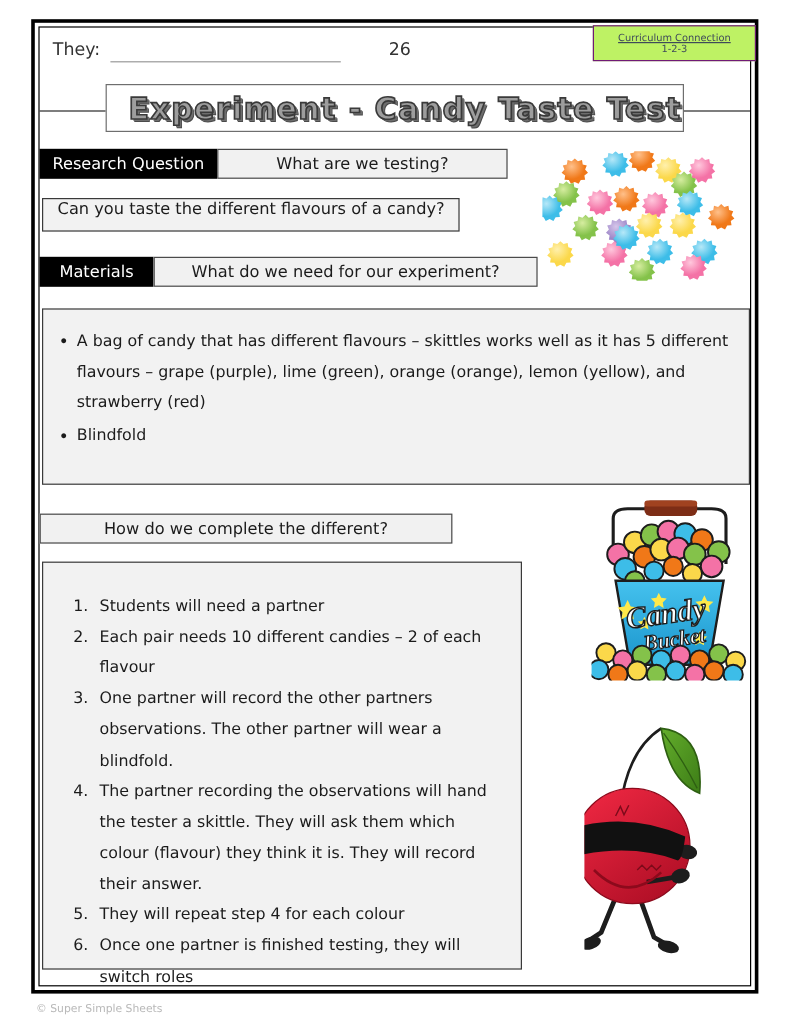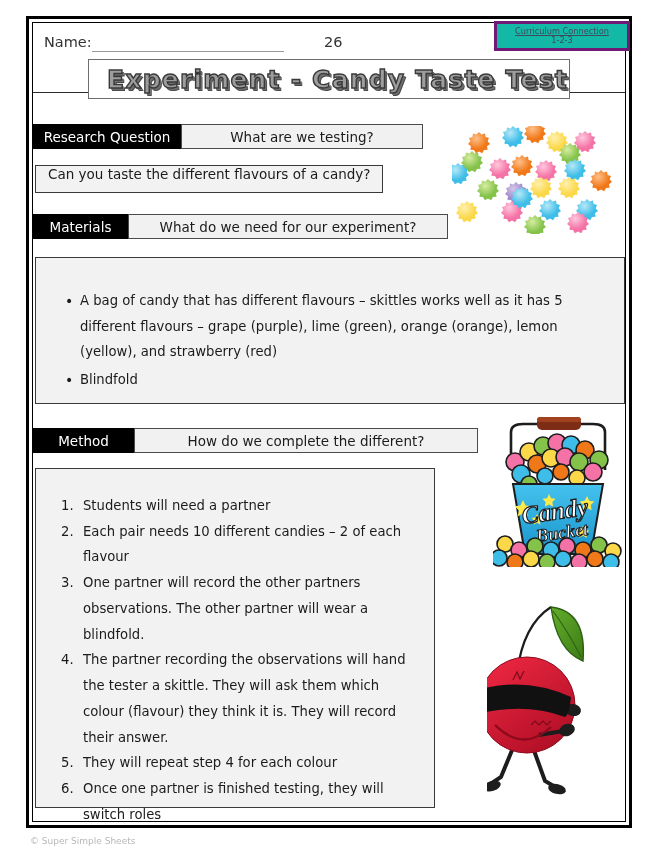--- a/index.html
+++ b/index.html
@@ -13,30 +13,30 @@
               border:1.5px solid #000;box-sizing:border-box;background:#fff;}
 
   
   .name-row{position:absolute;left:44px;top:34px;width:560px;height:22px;}
   .name-label{position:absolute;left:0;top:0;font-size:14.5px;color:#333;}
   .name-line{position:absolute;left:48px;top:17px;width:192px;height:0;
              border-bottom:1.6px solid #9a9a9a;}
   .page-num{position:absolute;left:280px;top:0;font-size:14.5px;color:#333;}
 
   .cc-box{position:absolute;left:494px;top:21px;width:136px;height:30px;
-          background:#14b8a6;border:3px solid #701a75;box-sizing:border-box;
+          background:#bef264;border:1px solid #701a75;box-sizing:border-box;
           display:flex;flex-direction:column;align-items:center;justify-content:center;
           line-height:1.15;}
   .cc-title{font-size:8.2px;color:#3f4a5a;text-decoration:underline;}
   .cc-sub{font-size:8.2px;color:#3f4a5a;}
 
   
   .title-rule{position:absolute;left:33px;top:92px;width:592px;height:0;
               border-top:1.1px solid #2a2a2a;}
-  .title-box{position:absolute;left:88px;top:59px;width:482px;height:40px;
+  .title-box{position:absolute;left:88px;top:70px;width:482px;height:40px;
              background:#ffffff;border:1.4px solid #6e6e6e;box-sizing:border-box;
              display:flex;align-items:center;justify-content:center;padding-left:17px;}
   .title-text{font-family:"DejaVu Sans","Liberation Sans",sans-serif;
               font-size:25px;font-weight:bold;letter-spacing:1.2px;
               color:#9d9d9d;
               -webkit-text-stroke:1.4px #3a3a3a;
               text-shadow:2px 2px 0 #6d6d6d, 2.6px 2.6px 0 #4a4a4a;
               white-space:nowrap;}
 
   
@@ -49,21 +49,21 @@
                 box-sizing:border-box;}
 
   
   .answer-box{position:absolute;background:#f2f2f2;border:1.3px solid #3a3a3a;
               box-sizing:border-box;display:flex;align-items:flex-start;}
   .answer-text{font-size:13.5px;padding-left:12px;color:#1b1b1b;}
 
   .list-box{position:absolute;background:#f2f2f2;border:1.3px solid #3a3a3a;
             box-sizing:border-box;}
 
-  ul.mat-list{margin:16px;padding:14px 16px 8px 28px;list-style:none;}
+  ul.mat-list{margin:0;padding:14px 16px 8px 28px;list-style:none;}
   ul.mat-list li{position:relative;font-size:13.2px;line-height:1.95;
                  margin-bottom:2px;color:#1b1b1b;}
   ul.mat-list li:before{content:"•";position:absolute;left:-15px;top:0;font-size:14px;}
 
   ol.method-list{margin:13px;padding:11px 14px 8px 34px;list-style:none;counter-reset:m;}
   ol.method-list li{position:relative;font-size:13.2px;line-height:1.95;
                     color:#1b1b1b;counter-increment:m;}
   ol.method-list li:before{content:counter(m) ".";position:absolute;left:-22px;top:0;
                            font-size:13.2px;}
 
@@ -75,21 +75,21 @@
   
   .art{position:absolute;}
 </style>
 </head>
 <body>
 
 <div class="page-outer"></div>
 <div class="page-inner"></div>
 
 <div class="name-row">
-  <span class="name-label">Name:</span>
+  <span class="name-label">They:</span>
   <span class="name-line"></span>
   <span class="page-num">26</span>
 </div>
 
 <div class="cc-box">
   <span class="cc-title">Curriculum Connection</span>
   <span class="cc-sub">1-2-3</span>
 </div>
 
 <div class="title-rule"></div>
@@ -112,21 +112,20 @@
 </div>
 
 <div class="list-box" style="left:35px;top:257px;width:590px;height:147px;">
   <ul class="mat-list">
     <li>A bag of candy that has different flavours – skittles works well as it has 5 different flavours – grape (purple), lime (green), orange (orange), lemon (yellow), and strawberry (red)</li>
     <li>Blindfold</li>
   </ul>
 </div>
 
 <div class="tabrow" style="left:33px;top:428px;">
-  <div class="tab-label" style="width:101px;">Method</div>
   <div class="tab-question" style="width:344px;">How do we complete the different?</div>
 </div>
 
 <div class="list-box" style="left:35px;top:468px;width:400px;height:340px;">
   <ol class="method-list">
     <li>Students will need a partner</li>
     <li>Each pair needs 10 different candies – 2 of each flavour</li>
     <li>One partner will record the other partners observations. The other partner will wear a blindfold.</li>
     <li>The partner recording the observations will hand the tester a skittle. They will ask them which colour (flavour) they think it is. They will record their answer.</li>
     <li>They will repeat step 4 for each colour</li>

